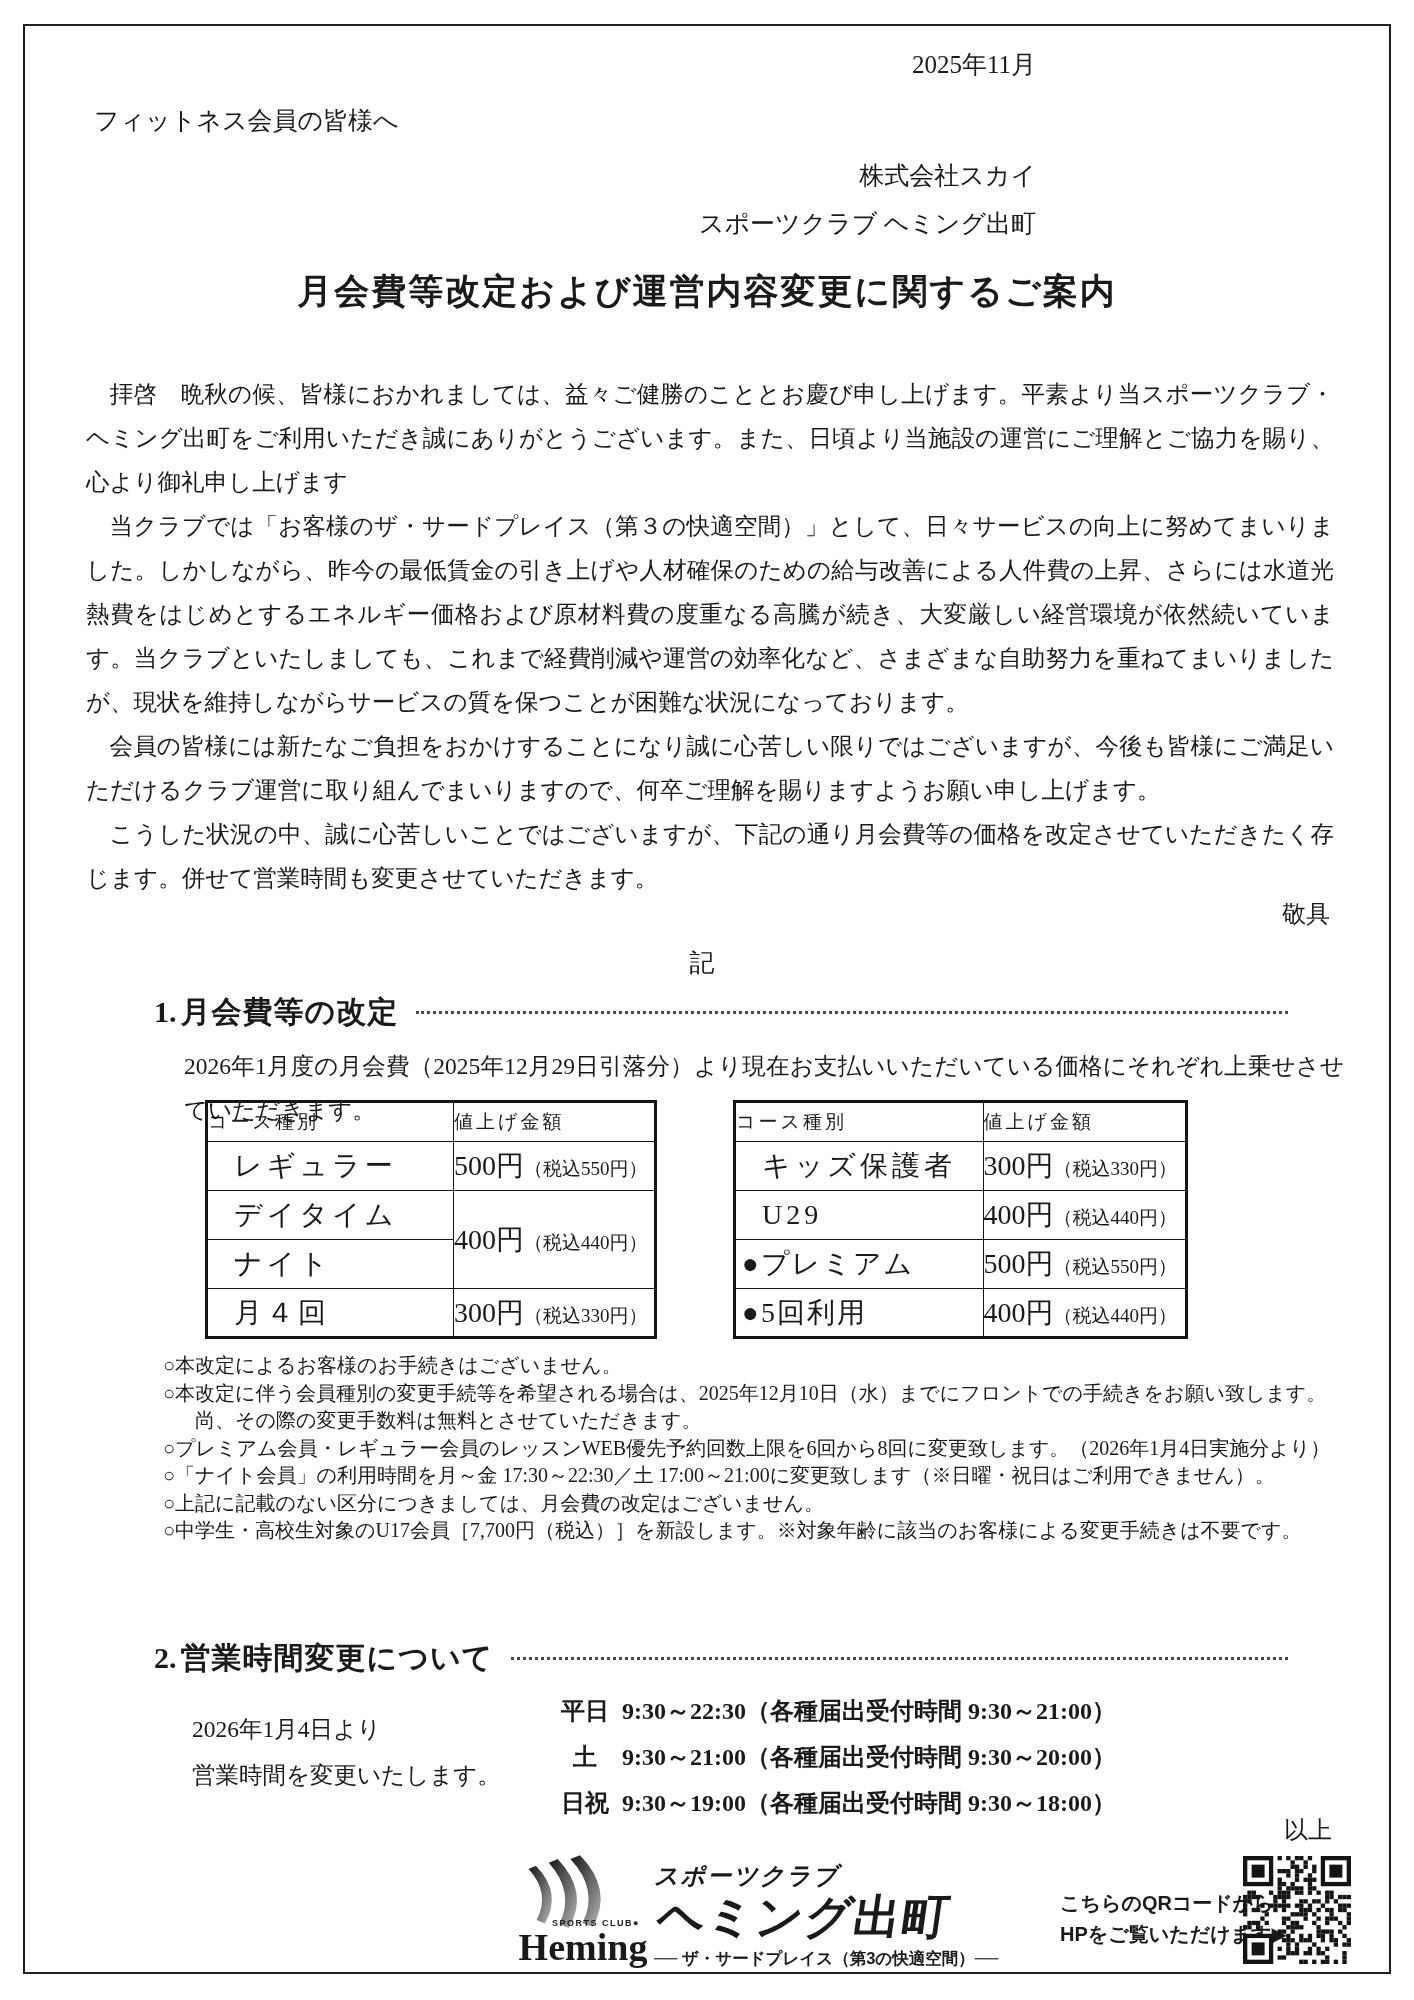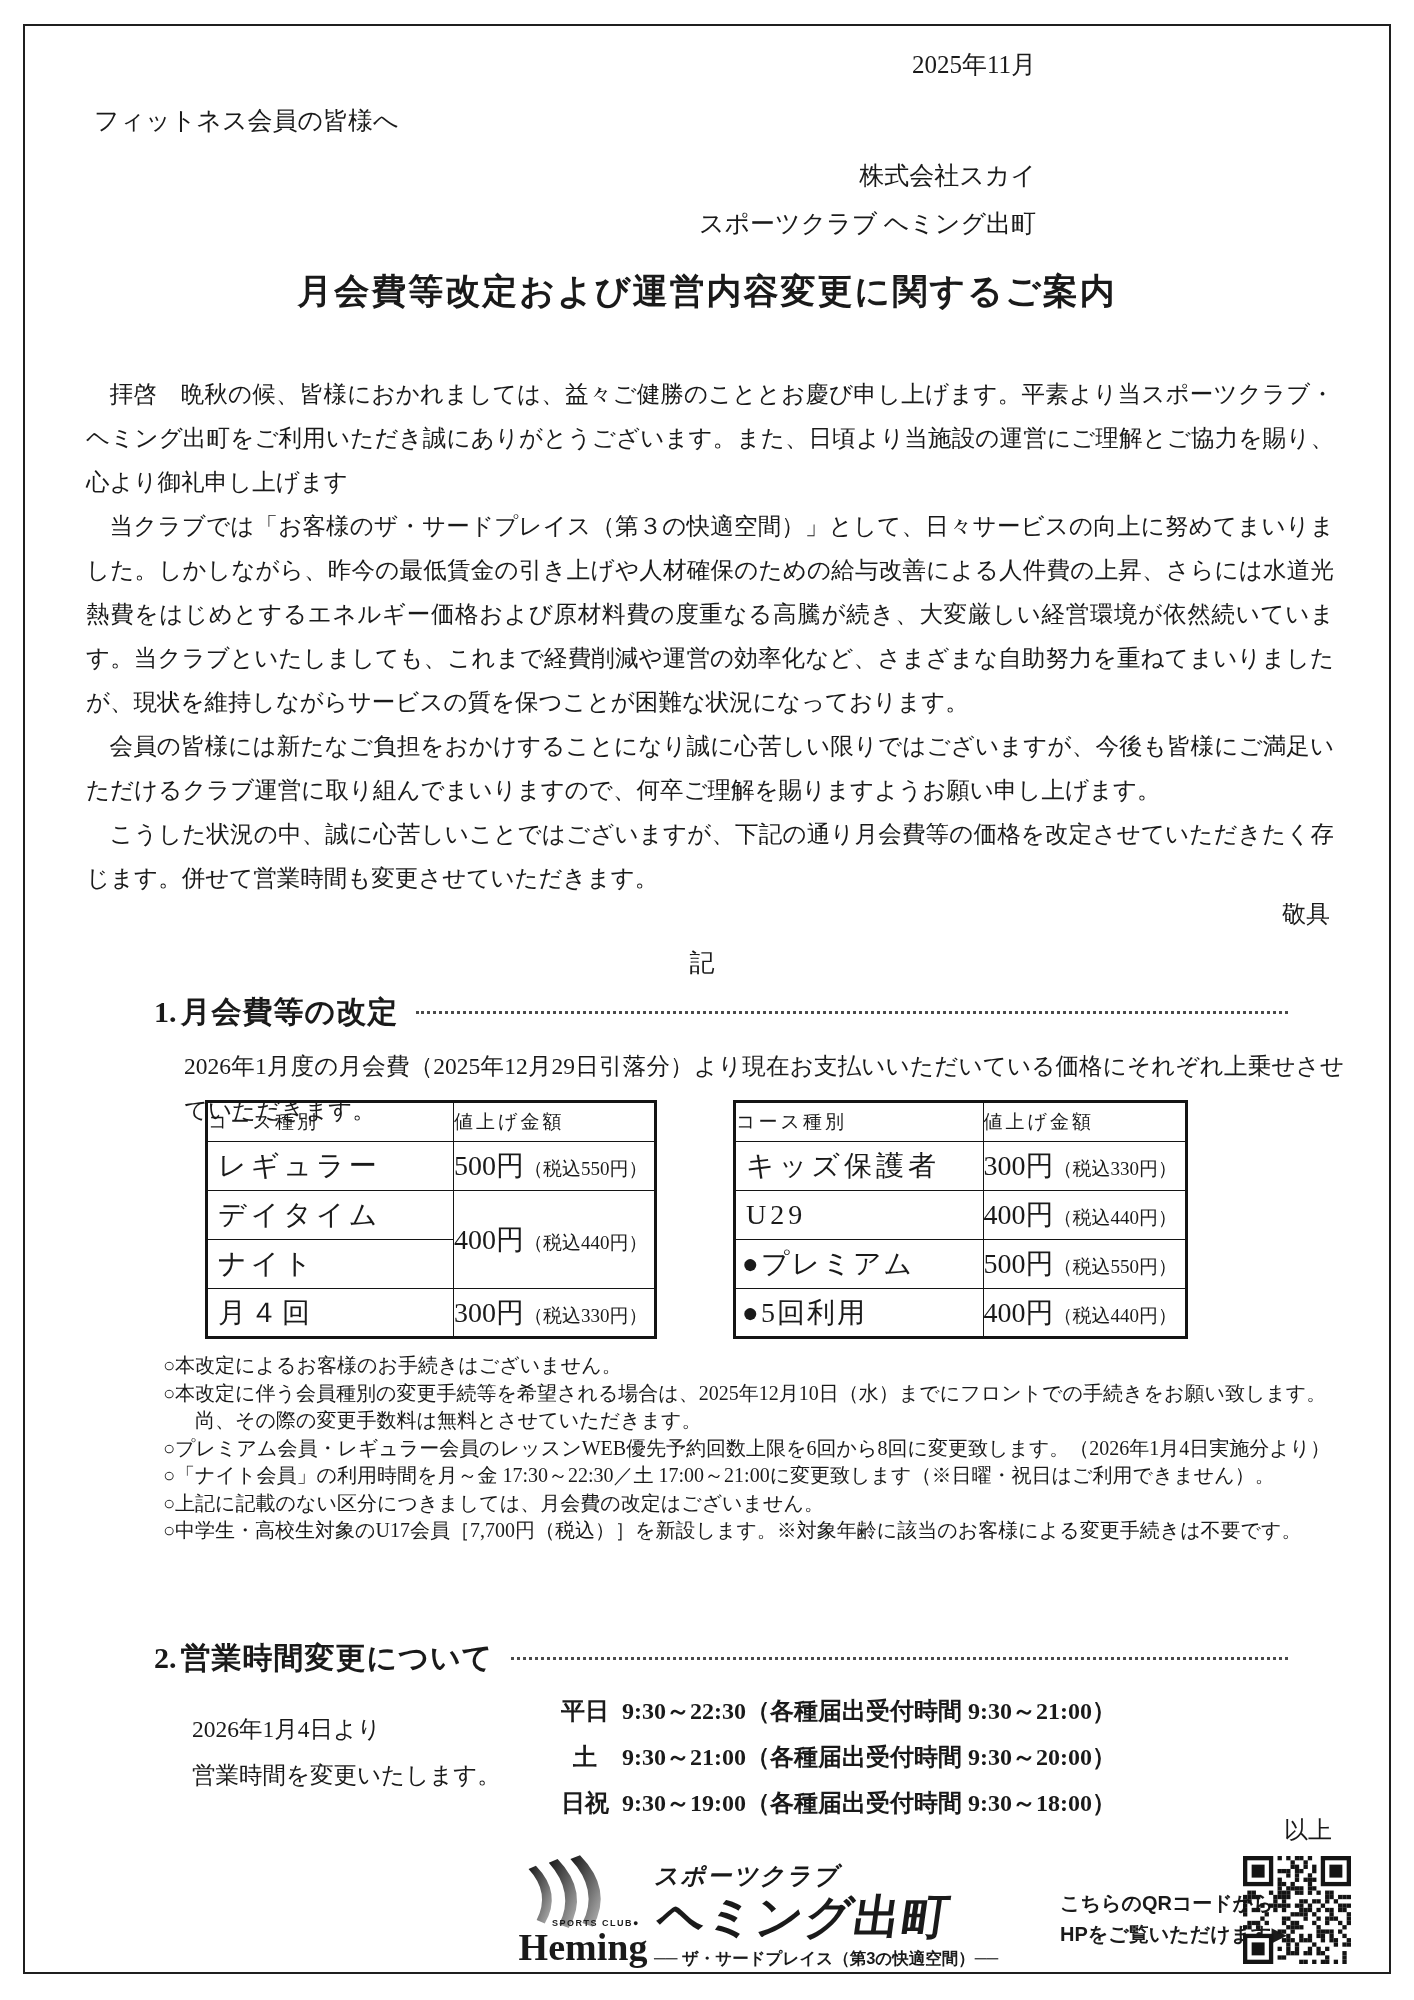--- a/index.html
+++ b/index.html
@@ -33,21 +33,21 @@
 
   .sec1-intro { position:absolute; top:1044px; left:184px; width:1160px; font-size:23.5px; line-height:44px; text-align:justify; }
 
   .tables { position:absolute; top:1100px; left:205px; display:flex; }
   table.fee-table { border-collapse:collapse; border:3px solid #141414; table-layout:fixed; }
   table.fee-table.left  { width:452px; }
   table.fee-table.right { width:455px; margin-left:76px; }
   .fee-table th, .fee-table td { border:1.5px solid #141414; }
   .fee-table th { height:40px; font-size:19px; font-weight:normal; letter-spacing:3px; text-align:left; }
   .fee-table td { height:49px; }
-  .fee-table td.course { font-size:28px; letter-spacing:4px; padding-left:10px; }
+  .fee-table td.course { font-size:28px; letter-spacing:4px; padding-left:26px; }
   .fee-table td.course.flush { padding-left:6px; letter-spacing:2px; }
   .fee-table td.amount { text-align:left; white-space:nowrap; }
   .fee-table .amt { font-size:28px; }
   .fee-table .tax { font-size:19px; }
 
   .notes { position:absolute; top:1352px; left:163px; width:1190px; font-size:20px; line-height:27.5px; }
   .notes .note.cont { padding-left:32px; }
 
   .sec2-effective { position:absolute; top:1706px; left:192px; font-size:23.5px; line-height:46px; }
   .hours { position:absolute; top:1688px; left:556px; font-size:24px; font-weight:bold; line-height:46px; }

